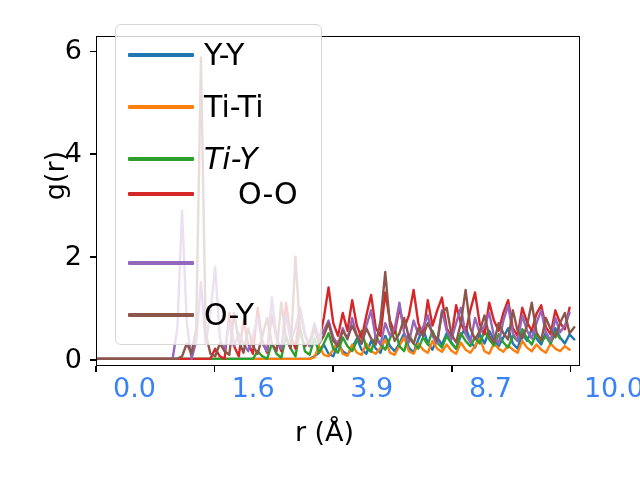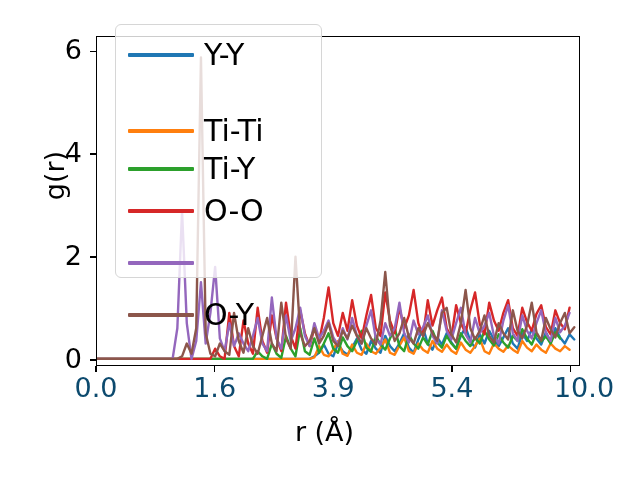--- a/index.html
+++ b/index.html
@@ -22,22 +22,22 @@
   }
   #curves-svg{position:absolute;left:0;top:0;width:100%;height:100%;display:block;}
 
   
   .tick{position:absolute;background:#000;}
   .xtick{width:1.6px;height:6px;top:366px;}
   .ytick{height:1.6px;width:6px;left:90px;}
 
   .xticklabel{
     position:absolute;top:374px;
-    font-size:27px;color:#0c4a6e;
-    text-align:center;width:120px;
+    font-size:27px;color:#3b82f6;
+    text-align:right;width:120px;
     line-height:1;
   }
   .yticklabel{
     position:absolute;
     font-size:27px;color:#000;
     text-align:right;width:60px;
     line-height:1;
   }
 
   #xlabel{
@@ -55,21 +55,21 @@
     text-align:center;
     font-size:27px;color:#000;
     transform:rotate(-90deg);
     transform-origin:center center;
   }
 
   
   #legend{
     position:absolute;
     left:115px;top:24px;
-    width:207px;height:254px;
+    width:207px;height:321px;
     box-sizing:border-box;
     border:1px solid #d6d6d6;
     border-radius:6px;
     background:rgba(255,255,255,0.80);
     padding:0;
   }
   .legend-row{
     position:absolute;
     left:0;width:100%;height:20px;
     display:flex;align-items:center;
@@ -114,41 +114,41 @@
   </div>
 
   <div id="xtick-layer">
       <div class="tick xtick" style="left: 95.2px;"></div>
       <div class="xticklabel" style="left: 36px;">0.0</div>
       <div class="tick xtick" style="left: 213.827px;"></div>
       <div class="xticklabel" style="left: 154.627px;">1.6</div>
       <div class="tick xtick" style="left: 332.455px;"></div>
       <div class="xticklabel" style="left: 273.255px;">3.9</div>
       <div class="tick xtick" style="left: 451.082px;"></div>
-      <div class="xticklabel" style="left: 391.882px;">5.4</div>
+      <div class="xticklabel" style="left: 391.882px;">8.7</div>
       <div class="tick xtick" style="left: 569.71px;"></div>
       <div class="xticklabel" style="left: 524px;">10.0</div>
     </div>
 
   <div id="xlabel"><span class="xlabel-inner">r (Å)</span></div>
 
   <div id="legend">
       <div class="legend-row" style="top: 20px;">
         <span class="legend-swatch" style="background: rgb(31, 119, 180);"></span>
         <span class="legend-label">Y-Y</span>
       </div>
-      <div class="legend-row" style="top: 72px; margin-top: 24px;">
+      <div class="legend-row" style="top: 72px;">
         <span class="legend-swatch" style="background: rgb(255, 127, 14);"></span>
         <span class="legend-label">Ti-Ti</span>
       </div>
-      <div class="legend-row" style="top: 134px;">
+      <div class="legend-row" style="top: 124px; font-style: italic;">
         <span class="legend-swatch" style="background: rgb(44, 160, 44);"></span>
         <span class="legend-label">Ti-Y</span>
       </div>
-      <div class="legend-row" style="top: 176px;">
+      <div class="legend-row" style="top: 159px; gap: 34px;">
         <span class="legend-swatch" style="background: rgb(214, 39, 40);"></span>
         <span class="legend-label">O-O</span>
       </div>
       <div class="legend-row" style="top: 228px;">
         <span class="legend-swatch" style="background: rgb(148, 103, 189);"></span>
       </div>
       <div class="legend-row" style="top: 280px; text-align: center;">
         <span class="legend-swatch" style="background: rgb(140, 86, 75);"></span>
         <span class="legend-label">O-Y</span>
       </div>

